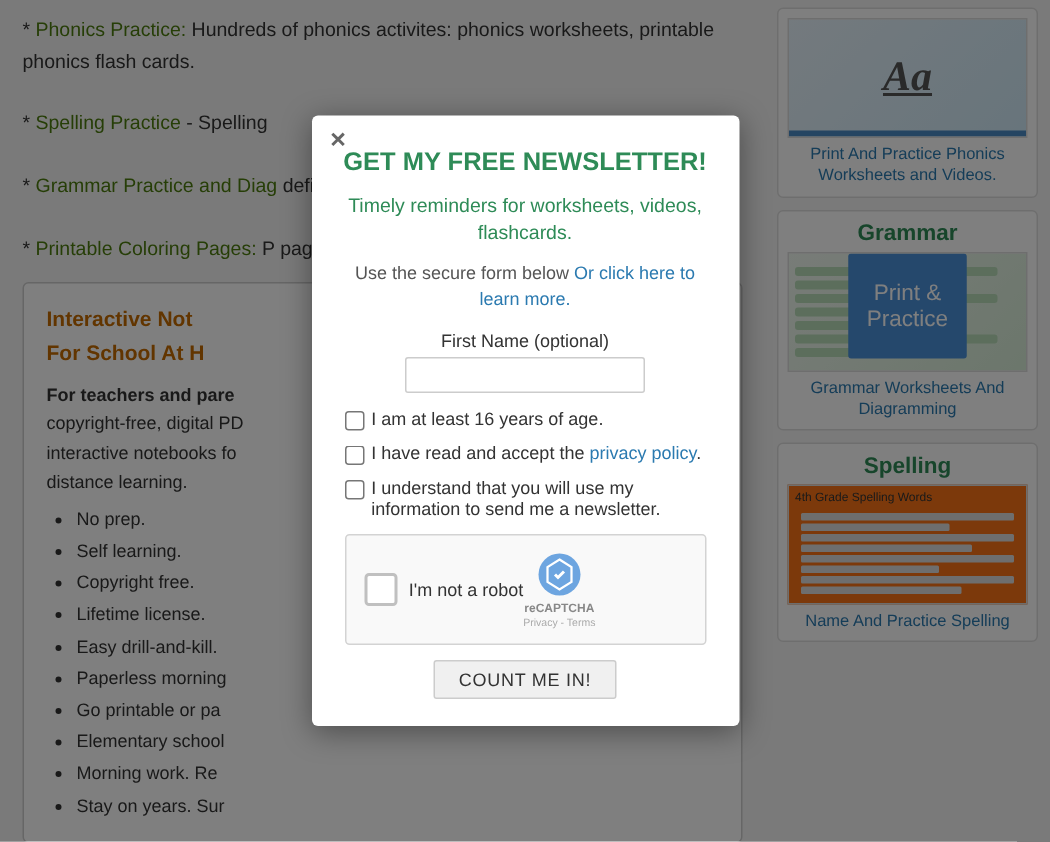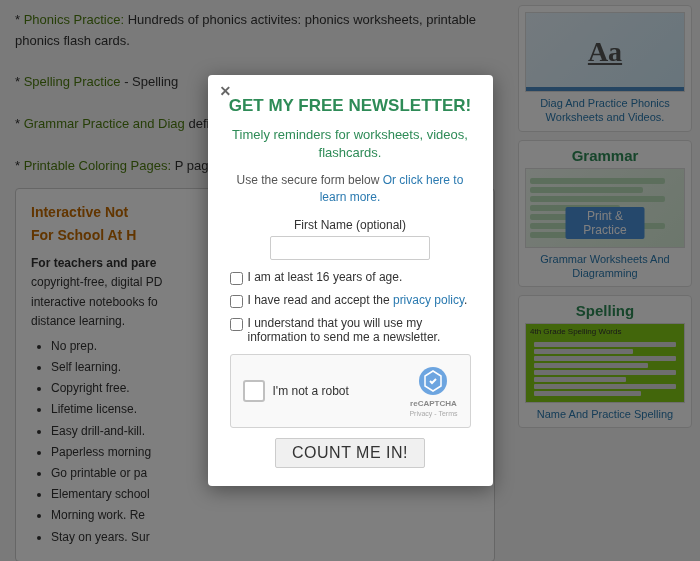--- a/index.html
+++ b/index.html
@@ -95,20 +95,21 @@
       align-items: center;
       justify-content: center;
       font-size: 10px;
       color: #888;
       position: relative;
       overflow: hidden;
     }
 
     .sidebar-card-img.phonics-img {
       background: linear-gradient(135deg, #e8f4fc 0%, #d0eaf8 100%);
+      font-style: italic;
     }
 
     .sidebar-card-img.grammar-img {
       background: linear-gradient(135deg, #f0f8f0 0%, #d8eed8 100%);
     }
 
     .sidebar-card-img .ad-text {
       font-size: 28px;
       font-weight: bold;
       color: #555;
@@ -116,22 +117,22 @@
       text-decoration: underline;
     }
 
     .sidebar-card-img .practice-badge {
       position: absolute;
       bottom: 8px;
       left: 50%;
       transform: translateX(-50%);
       background: #4a90d9;
       color: white;
-      font-size: 12px;
-      padding: 2px 6px;
+      font-size: 15px;
+      padding: 18px 6px;
       border-radius: 2px;
     }
 
     .sidebar-card p {
       font-size: 11px;
       color: #2b7ab0;
       line-height: 1.3;
     }
 
     
@@ -239,21 +240,20 @@
       text-decoration: none;
     }
 
     .recaptcha-box {
       background: #f9f9f9;
       border: 1px solid #d3d3d3;
       border-radius: 3px;
       padding: 10px 12px;
       display: flex;
       align-items: center;
-      justify-content: space-between;
       margin: 10px 4px;
     }
 
     .recaptcha-left {
       display: flex;
       align-items: center;
       gap: 8px;
     }
 
     .recaptcha-checkbox {
@@ -292,21 +292,21 @@
       color: #aaa;
     }
 
     .submit-btn {
       display: block;
       margin: 8px auto 0;
       background: #f0f0f0;
       border: 1px solid #ccc;
       border-radius: 2px;
       padding: 5px 16px;
-      font-size: 16px;
+      font-size: 12px;
       color: #333;
       cursor: pointer;
       text-transform: uppercase;
       letter-spacing: 0.5px;
     }
 
     
     .grammar-lines {
       display: flex;
       flex-direction: column;
@@ -381,21 +381,21 @@
     </div>
   </div>
 
   <div class="bg-right">
 
     <div class="sidebar-card">
       <div class="sidebar-card-img phonics-img">
         <span class="ad-text">Aa</span>
         <div style="position:absolute;bottom:0;left:0;right:0;height:4px;background:#4a8ac4;"></div>
       </div>
-      <p>Diag And Practice Phonics Worksheets and Videos.</p>
+      <p>Print And Practice Phonics Worksheets and Videos.</p>
     </div>
 
     <div class="sidebar-card">
       <h4>Grammar</h4>
       <div class="sidebar-card-img grammar-img">
         <div class="grammar-lines">
           <div class="grammar-line" style="background:#b8ddb8;"></div>
           <div class="grammar-line medium" style="background:#b8ddb8;"></div>
           <div class="grammar-line" style="background:#b8ddb8;"></div>
           <div class="grammar-line short" style="background:#b8ddb8;"></div>
@@ -403,21 +403,21 @@
           <div class="grammar-line" style="background:#b8ddb8;"></div>
           <div class="grammar-line short" style="background:#b8ddb8;"></div>
         </div>
         <div class="practice-badge">Print &amp; Practice</div>
       </div>
       <p>Grammar Worksheets And Diagramming</p>
     </div>
 
     <div class="sidebar-card">
       <h4>Spelling</h4>
-      <div class="sidebar-card-img" style="background:#84cc16;">
+      <div class="sidebar-card-img" style="background:#f97316;">
         <div style="padding:4px;width:100%;">
           <div style="font-size:8px;color:#333;text-align:left;margin-bottom:2px;">4th Grade Spelling Words</div>
           <div class="spelling-lines">
             <div class="spelling-line"></div>
             <div class="spelling-line" style="width:70%;"></div>
             <div class="spelling-line"></div>
             <div class="spelling-line" style="width:80%;"></div>
             <div class="spelling-line"></div>
             <div class="spelling-line" style="width:65%;"></div>
             <div class="spelling-line"></div>

